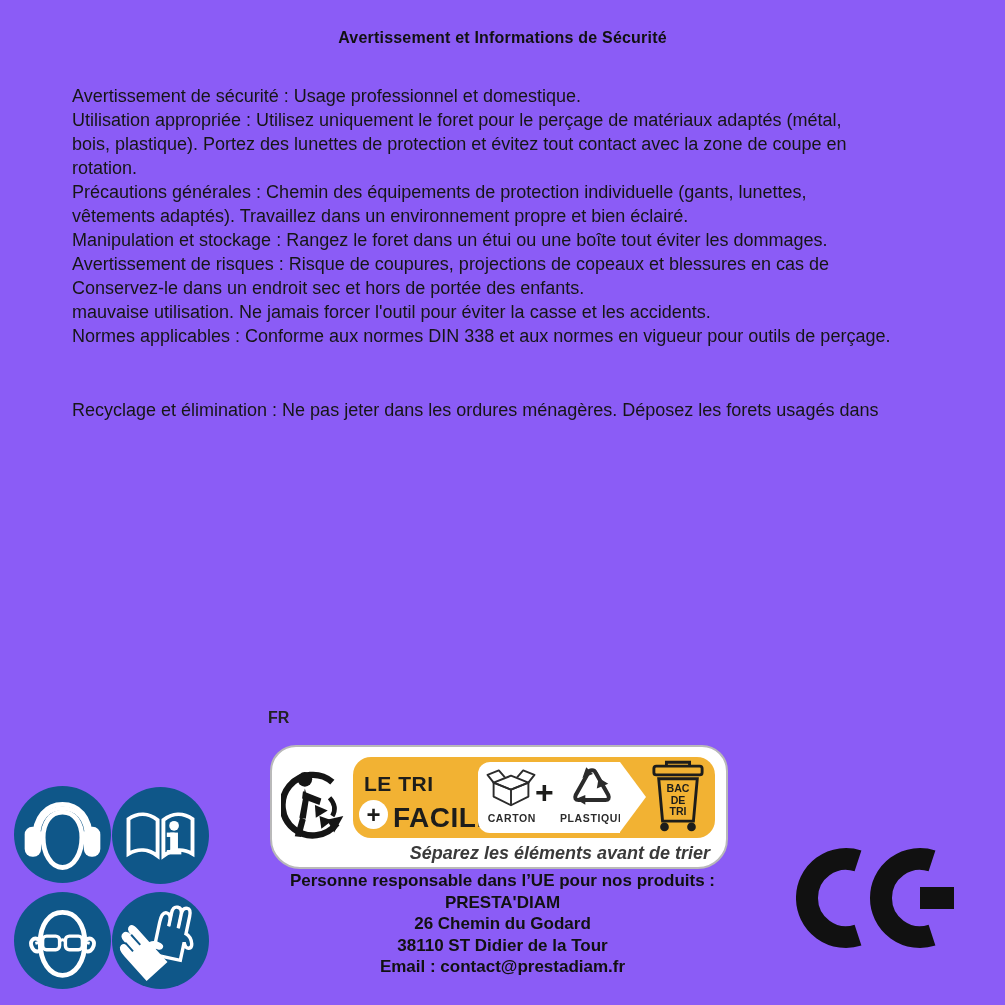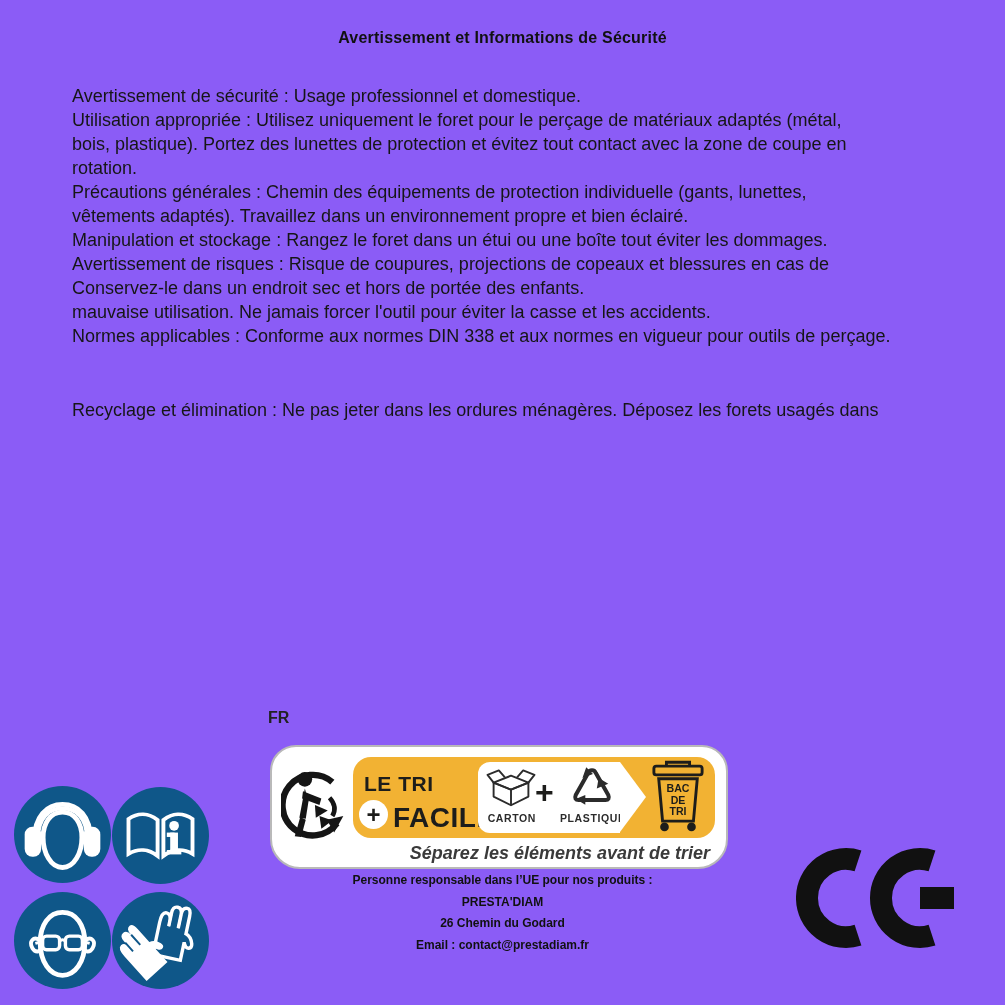--- a/index.html
+++ b/index.html
@@ -43,21 +43,21 @@
   }
   .mat{position:absolute;text-align:right;}
   .mat-name{font-size:10.5px;font-weight:bold;color:#2b2b2b;letter-spacing:.6px;margin-top:1px;}
   #join-plus{left:57px;top:12px;font-size:32px;font-weight:800;color:#1D1D1B;}
   #bin-icon{left:298px;top:2px;width:54px;height:76px;}
   #tagline{
     right:16px;top:96px;font-size:18px;font-weight:bold;font-style:italic;color:#3a3a3a;
   }
   
   #resp{left:250px;top:870px;width:505px;text-align:center;
-        font-size:12px;font-weight:bold;line-height:21.5px;color:#111;}
+        font-size:17px;font-weight:bold;line-height:21.5px;color:#111;}
   
   #ce{left:796px;top:838px;width:160px;height:120px;}
 </style>
 </head>
 <body>
 
 <div id="page">
 
   <div class="abs" id="doc-title">Avertissement et Informations de Sécurité</div>
 
@@ -187,20 +187,21 @@
       </svg>
     </div>
 
     <div class="abs" id="tagline">Séparez les éléments avant de trier</div>
   </div>
 
   <div class="abs" id="resp">
     <div>Personne responsable dans l’UE pour nos produits :</div>
     <div>PRESTA'DIAM</div>
     <div>26 Chemin du Godard</div>
+    <div>38110 ST Didier de la Tour</div>
     <div>Email : contact@prestadiam.fr</div>
   </div>
 
   <svg class="abs" id="ce" viewBox="0 0 160 120" aria-label="CE">
     <path d="M62,22.9 A39,39 0 1 0 62,97.1" fill="none" stroke="#111" stroke-width="22"></path>
     <path d="M136,22.9 A39,39 0 1 0 136,97.1" fill="none" stroke="#111" stroke-width="22"></path>
     <rect x="124" y="49" width="34" height="22" fill="#111"></rect>
   </svg>
 
 </div>

